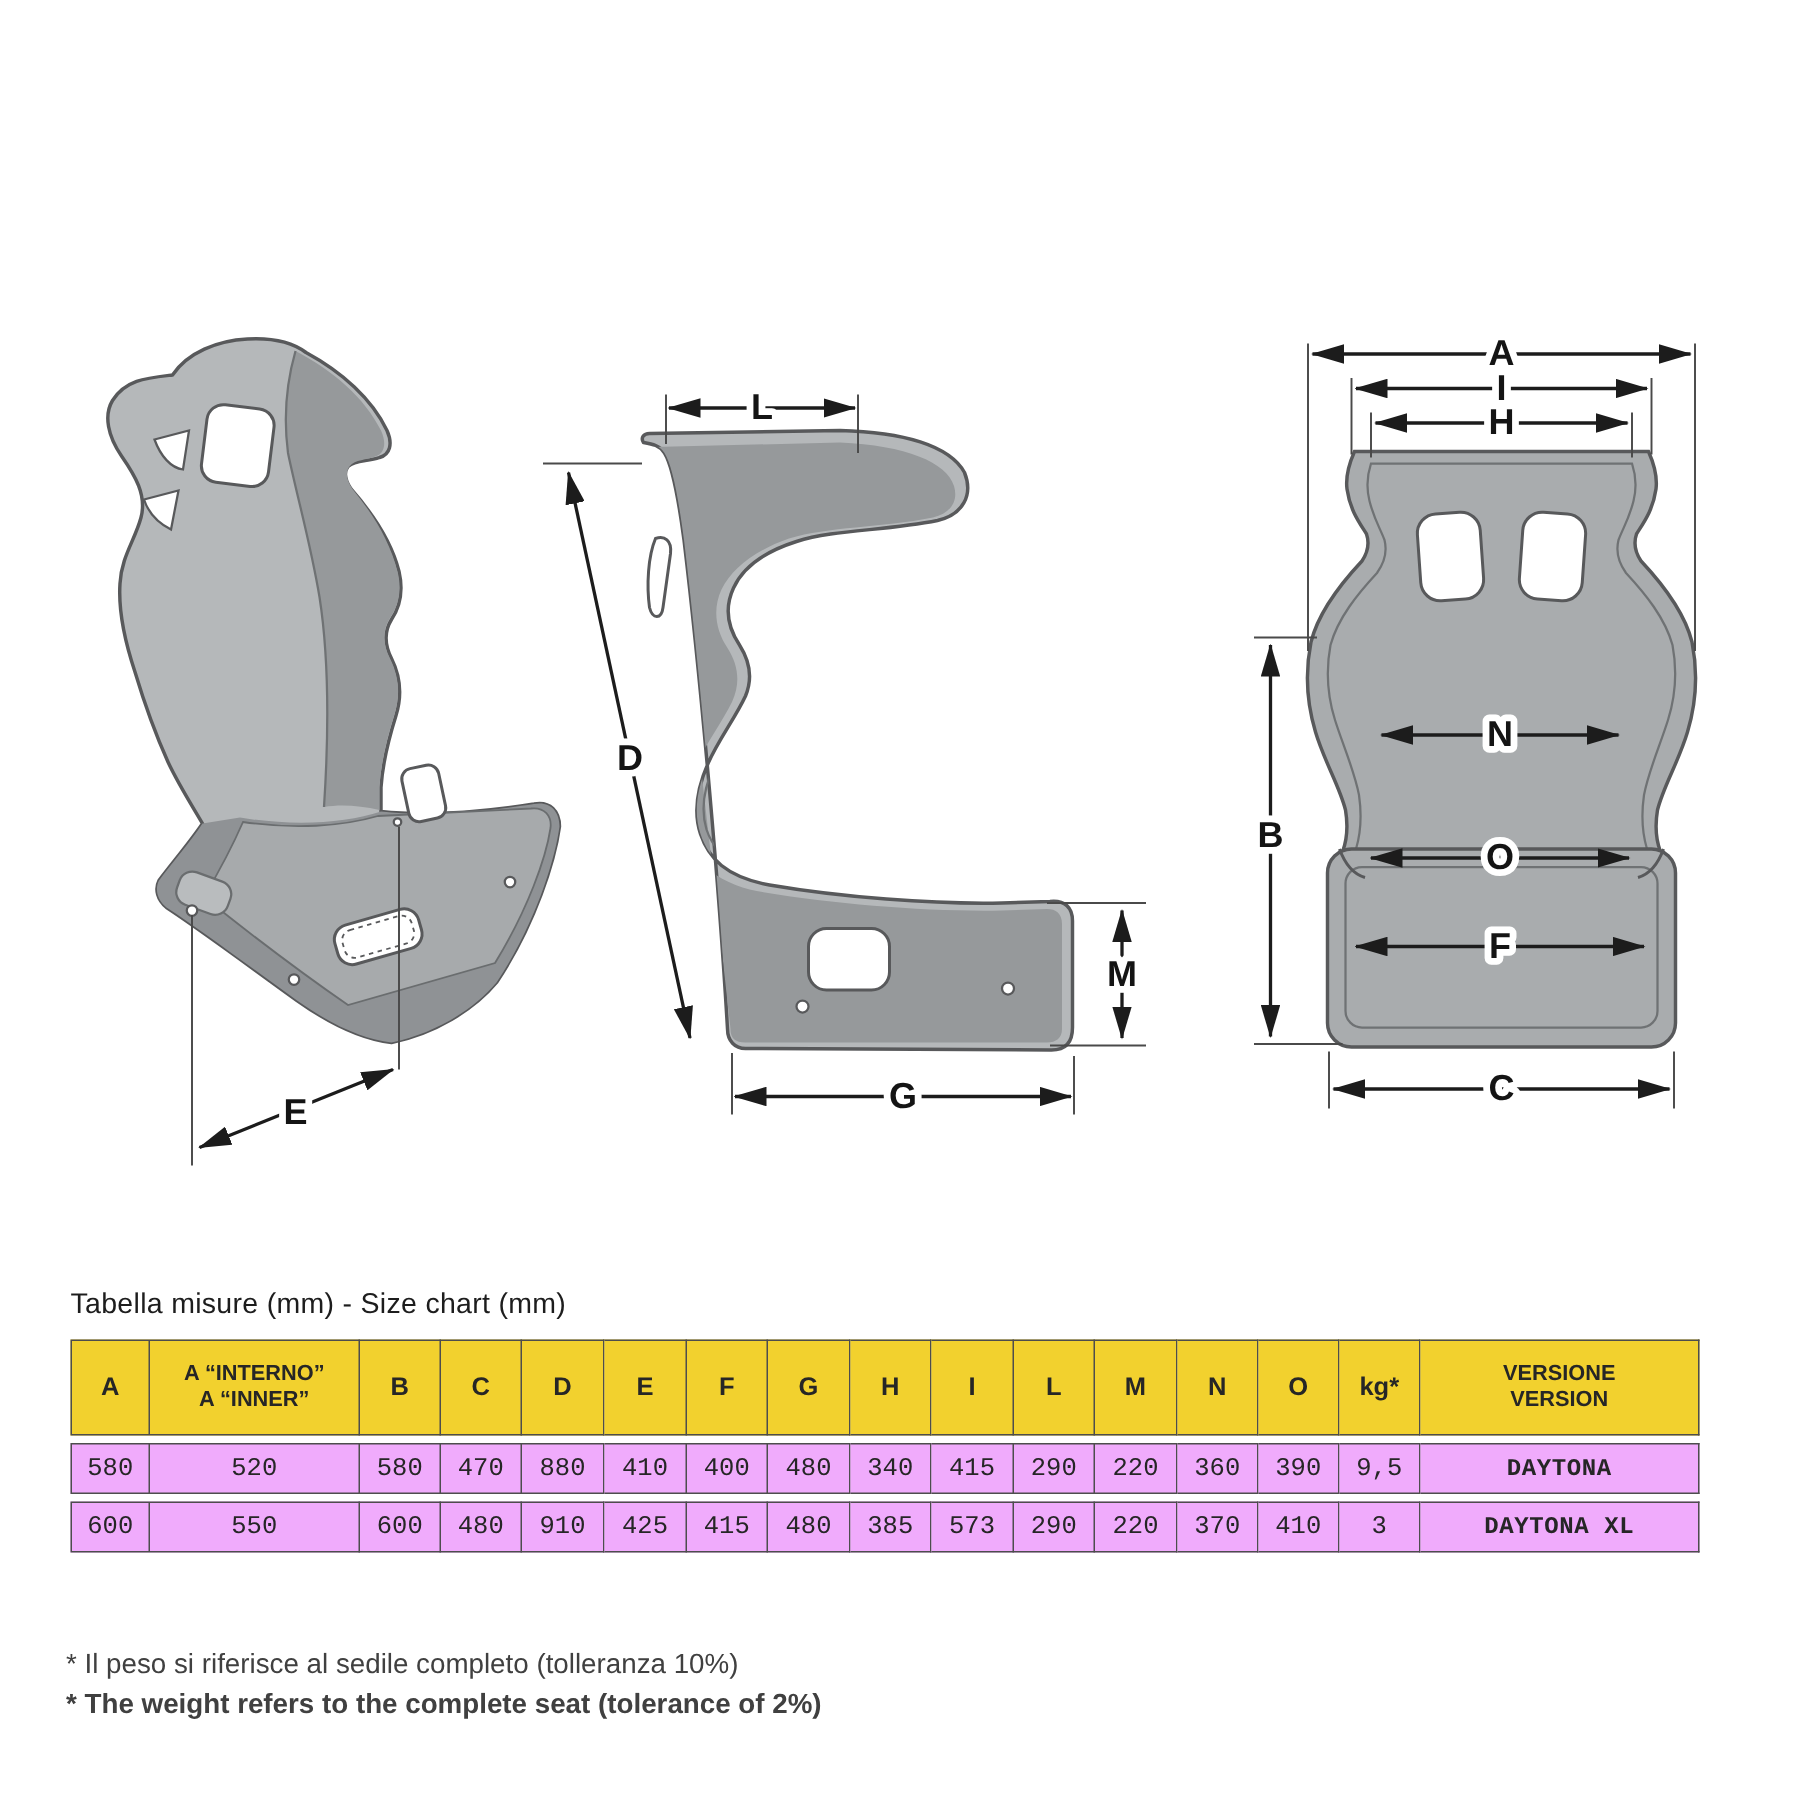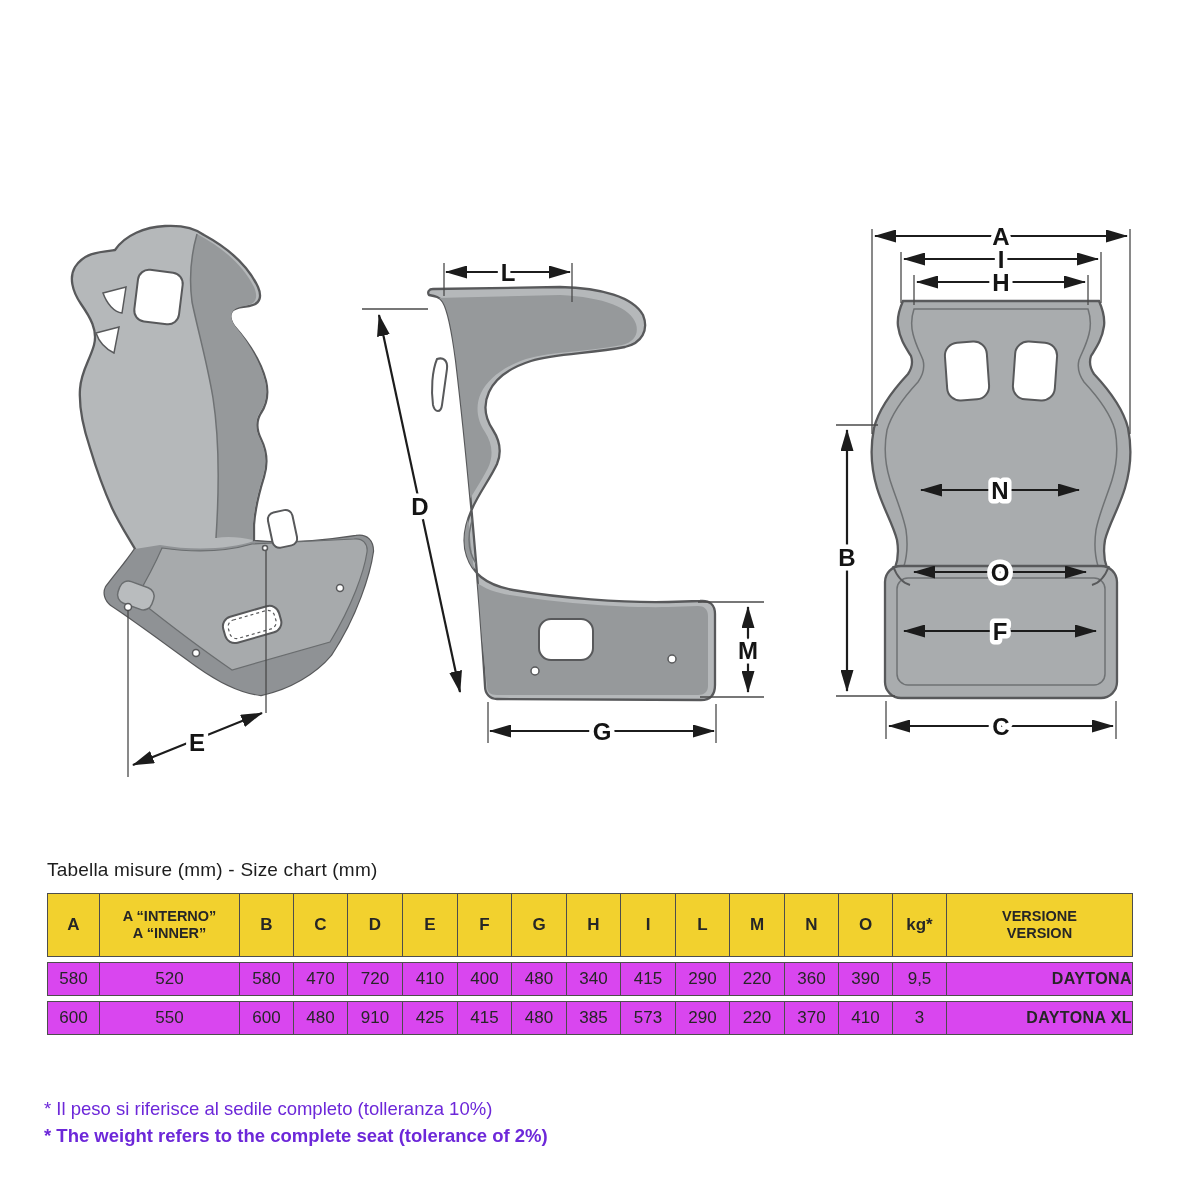--- a/index.html
+++ b/index.html
@@ -35,24 +35,24 @@
   .size-table th,.size-table td{
     border:1.6px solid #4d4d4d;border-left:none;
     text-align:center;vertical-align:middle;padding:0;
   }
   .size-table th:first-child,.size-table td:first-child{border-left:1.6px solid #4d4d4d;}
   .size-table th{
     background:#f2d12e;height:62px;font-size:17px;font-weight:700;color:#262626;line-height:1.15;
   }
   .size-table th .two-line{display:block;font-size:14.5px;}
   .size-table th .thin{font-weight:700;}
-  .size-table td{height:32px;background:#d946ef;font-size:17px;font-weight:400;color:#262626;}
-  .size-table td.version{font-weight:700;font-size:16px;letter-spacing:0.4px;text-align:right;}
-
-  .footnote{position:absolute;left:44px;font-size:18.5px;color:#6d28d9;}
+  .size-table td{height:32px;background:#f0abfc;font-size:17px;font-weight:400;color:#262626;font-family:Liberation Mono, monospace;}
+  .size-table td.version{font-weight:700;font-size:16px;letter-spacing:0.4px;}
+
+  .footnote{position:absolute;left:44px;font-size:18.5px;color:#404040;}
   .footnote.it{top:1098px;font-weight:400;}
   .footnote.en{top:1125px;font-weight:700;}
 </style>
 </head>
 <body>
 
 <svg class="drawing" width="1200" height="850" viewBox="0 0 1200 850">
   <defs>
     <marker id="arr" viewBox="0 0 22 13" markerWidth="22" markerHeight="13" refX="21" refY="6.5" orient="auto-start-reverse" markerUnits="userSpaceOnUse">
       <path d="M0,0 L22,6.5 L0,13 Z" fill="#1c1c1c"></path>
@@ -211,21 +211,21 @@
         <span class="two-line">VERSION</span>
       </th>
     </tr>
   </thead>
   <tbody>
     <tr>
       <td>580</td>
       <td>520</td>
       <td>580</td>
       <td>470</td>
-      <td>720</td>
+      <td>880</td>
       <td>410</td>
       <td>400</td>
       <td>480</td>
       <td>340</td>
       <td>415</td>
       <td>290</td>
       <td>220</td>
       <td>360</td>
       <td>390</td>
       <td>9,5</td>

